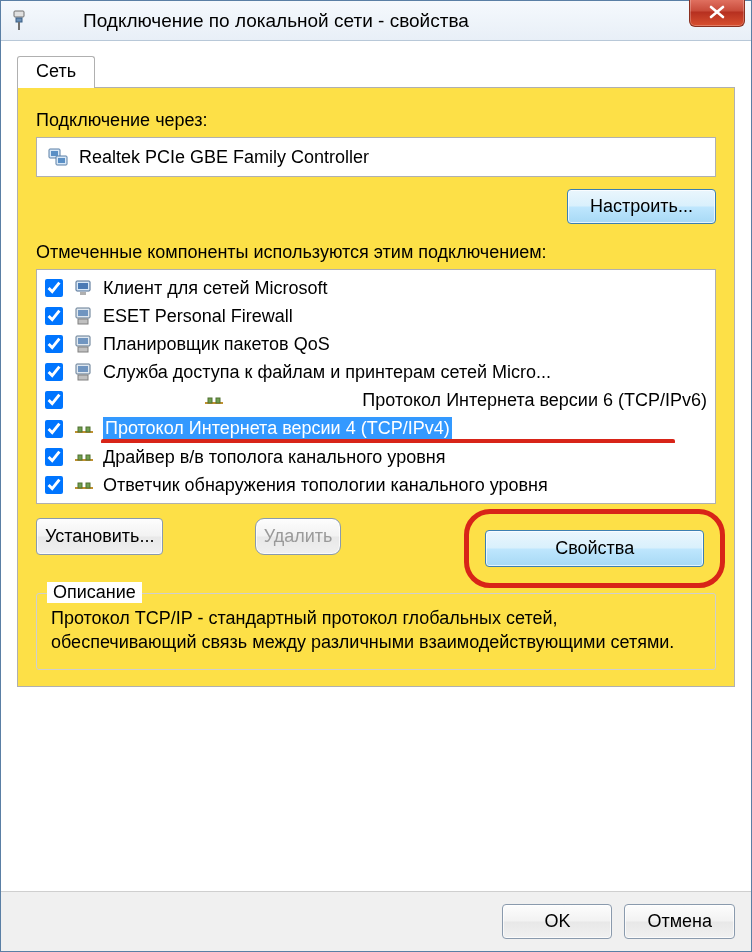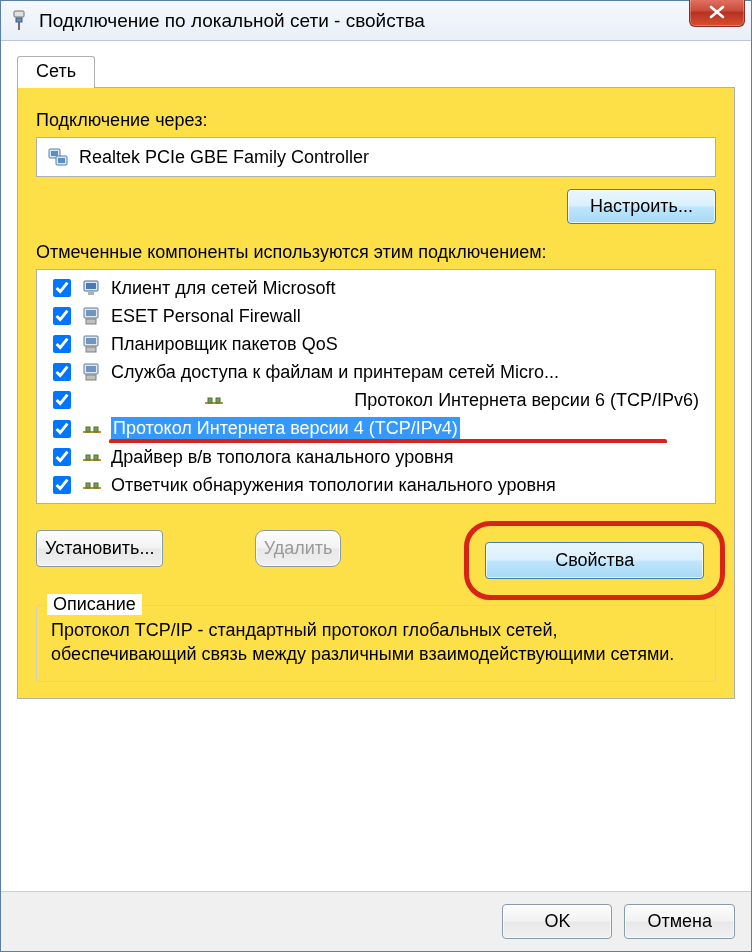--- a/index.html
+++ b/index.html
@@ -32,20 +32,21 @@
     width: 20px;
     height: 24px;
     margin-right: 10px;
     display: flex;
     align-items: center;
     justify-content: center;
   }
   .title-text {
     font-size: 19px;
     color: #000;
+    margin-left: 44px;
   }
   .close-btn {
     position: absolute;
     right: 6px;
     top: -4px;
     width: 56px;
     height: 30px;
     background: linear-gradient(to bottom, #e67a6a 0%, #c84b3a 48%, #b63020 52%, #d85030 100%);
     border: 1px solid #8a3020;
     border-top: none;
@@ -120,22 +121,22 @@
     background: linear-gradient(to bottom, #eaf6fd 0%, #d9f0fc 48%, #bee6fd 52%, #a7d9f5 100%);
     border-color: #3c7fb1;
   }
   .win-btn:disabled {
     color: #9a9a9a;
     border-radius: 9px;
   }
   .components-box {
     border: 1px solid #b0b0b0;
     background: #fff;
-    padding: 4px 8px;
-    margin-bottom: 26px;
+    padding: 4px 0;
+    margin-bottom: 14px;
     position: relative;
   }
   .comp-item {
     display: flex;
     align-items: center;
     padding: 3px 8px;
     font-size: 18px;
     white-space: nowrap;
     overflow: hidden;
     position: relative;

